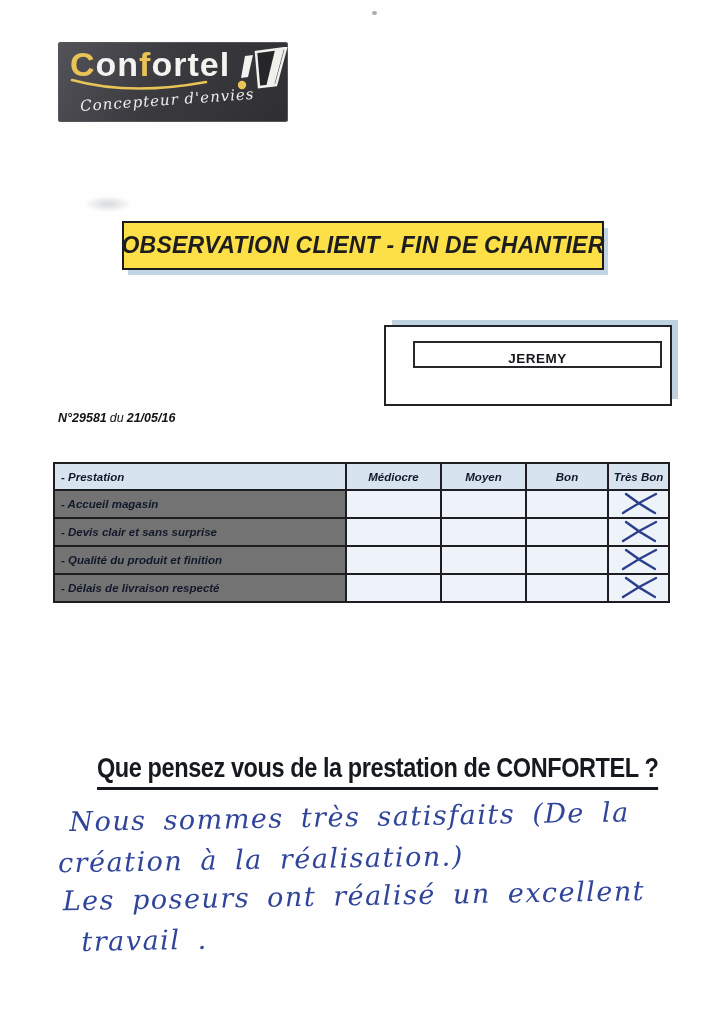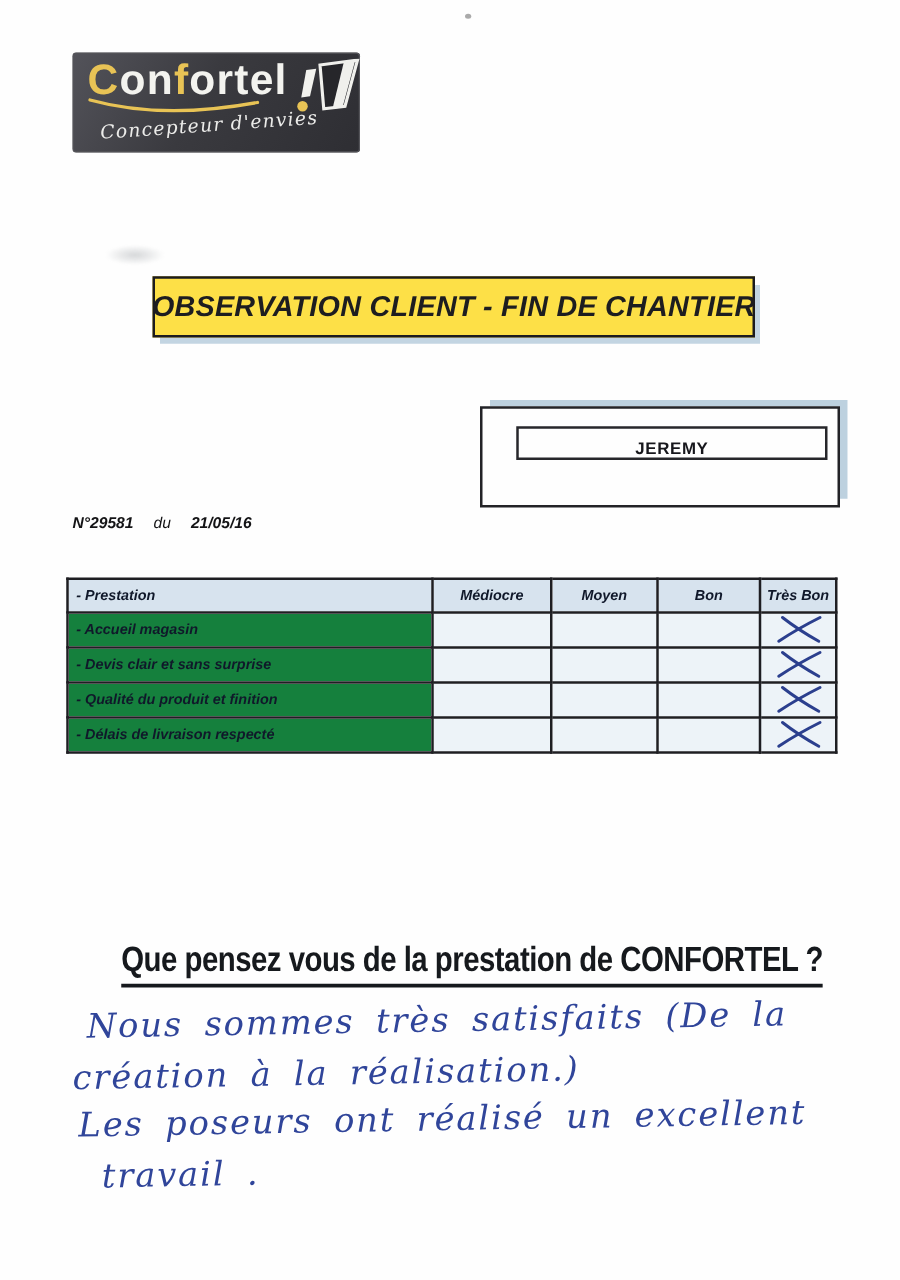--- a/index.html
+++ b/index.html
@@ -57,35 +57,35 @@
   }
   .advisor-inner{
     position:absolute;left:27px;top:14px;width:245px;height:23px;
     border:2px solid #27272b;display:flex;align-items:flex-end;justify-content:center;
   }
   .advisor-name{font-size:13.5px;font-weight:bold;color:#17171c;letter-spacing:.5px;}
 
   
   .ref{position:absolute;left:58px;top:411px;font-size:12.5px;font-style:italic;color:#141416;}
   .ref .b{font-weight:bold;}
-  .ref .sp{margin:0 16px;}
+  .ref .sp{margin:0 3px;}
 
   
   table.ratings{
     position:absolute;left:53px;top:462px;width:615px;
     border-collapse:collapse;table-layout:fixed;
   }
   table.ratings th,table.ratings td{
     border:2px solid #1e1e22;font-style:italic;font-weight:bold;
     font-size:11.5px;color:#10182a;overflow:hidden;
   }
   table.ratings th{height:23px;background:#d7e3ee;text-align:center;margin-top:48px;}
   table.ratings th.label-col{text-align:left;padding-left:6px;}
   table.ratings td{height:25px;background:#edf3f8;text-align:center;padding:0;}
-  table.ratings td.label-col{background:#15803d;text-align:left;padding-left:6px;}
+  table.ratings td.label-col{background:#737373;text-align:left;padding-left:6px;}
   .x-wrap{display:flex;justify-content:center;align-items:center;height:100%;}
 
   
   .question{
     position:absolute;left:97px;top:752px;
     font-size:28px;font-weight:bold;color:#16191d;
     transform:scaleX(.84);transform-origin:left top;
     border-bottom:3px solid #16191d;padding-bottom:3px;white-space:nowrap;
     letter-spacing:-0.5px;
   }

